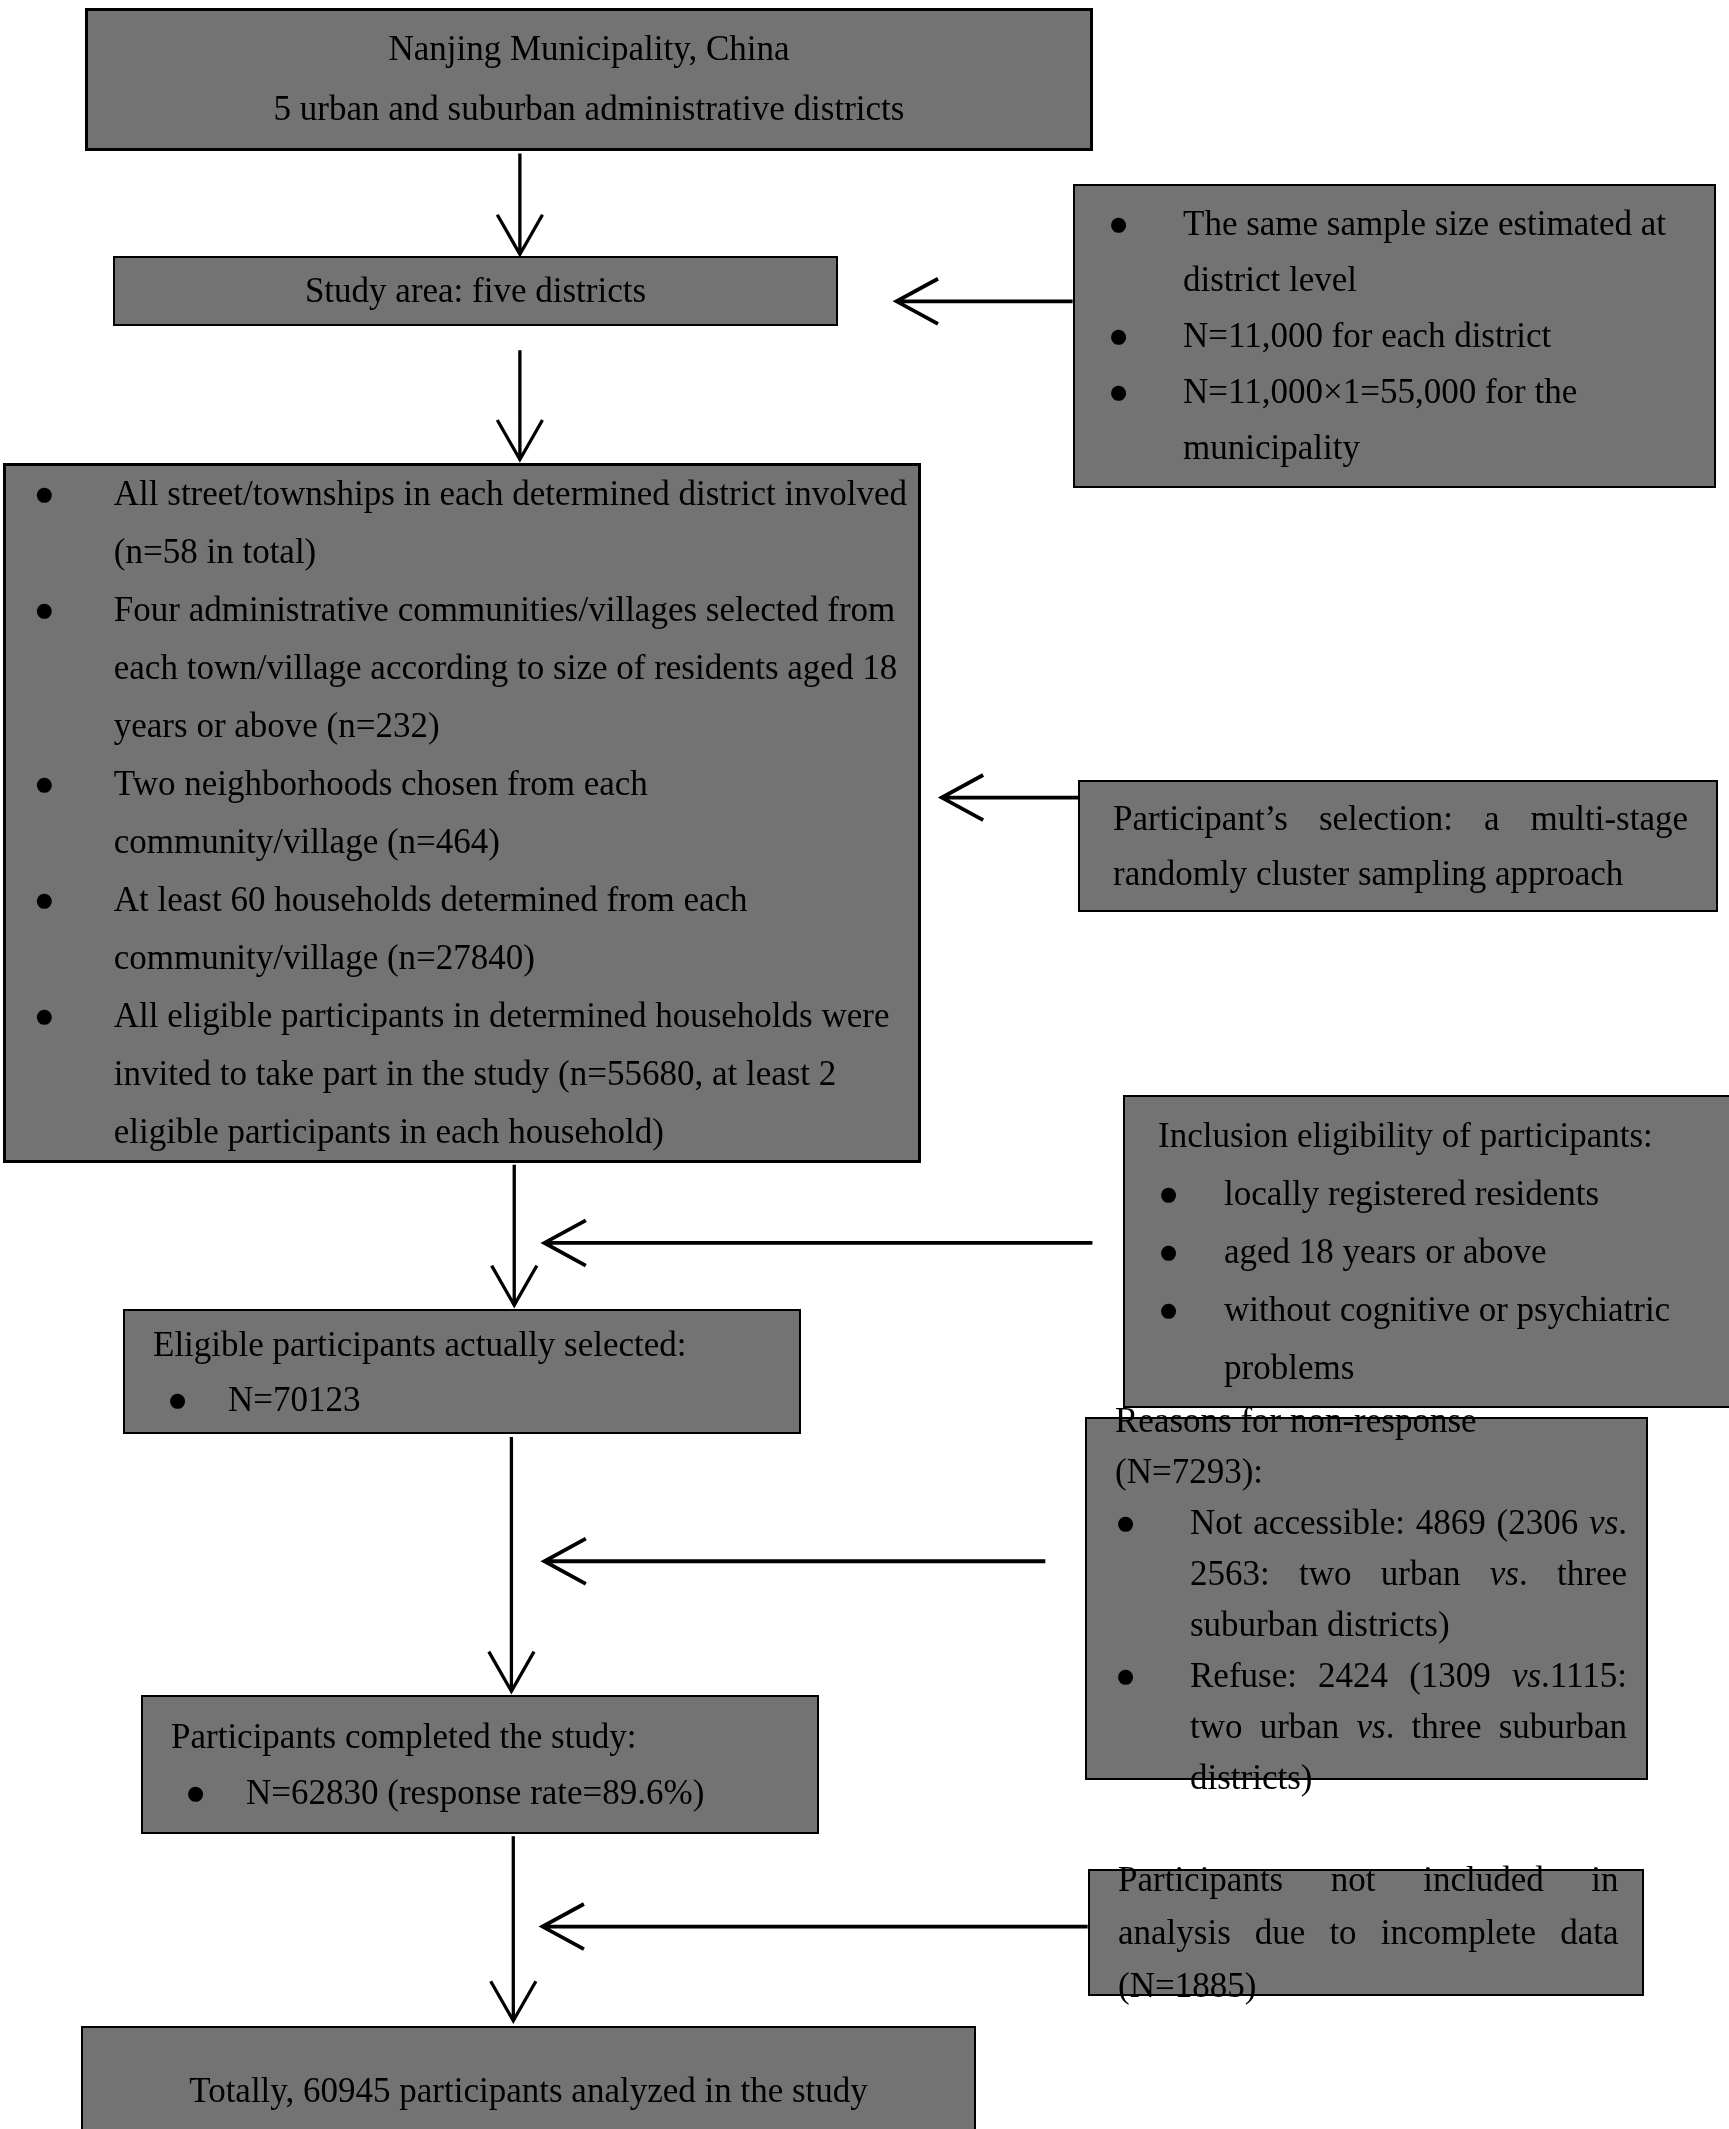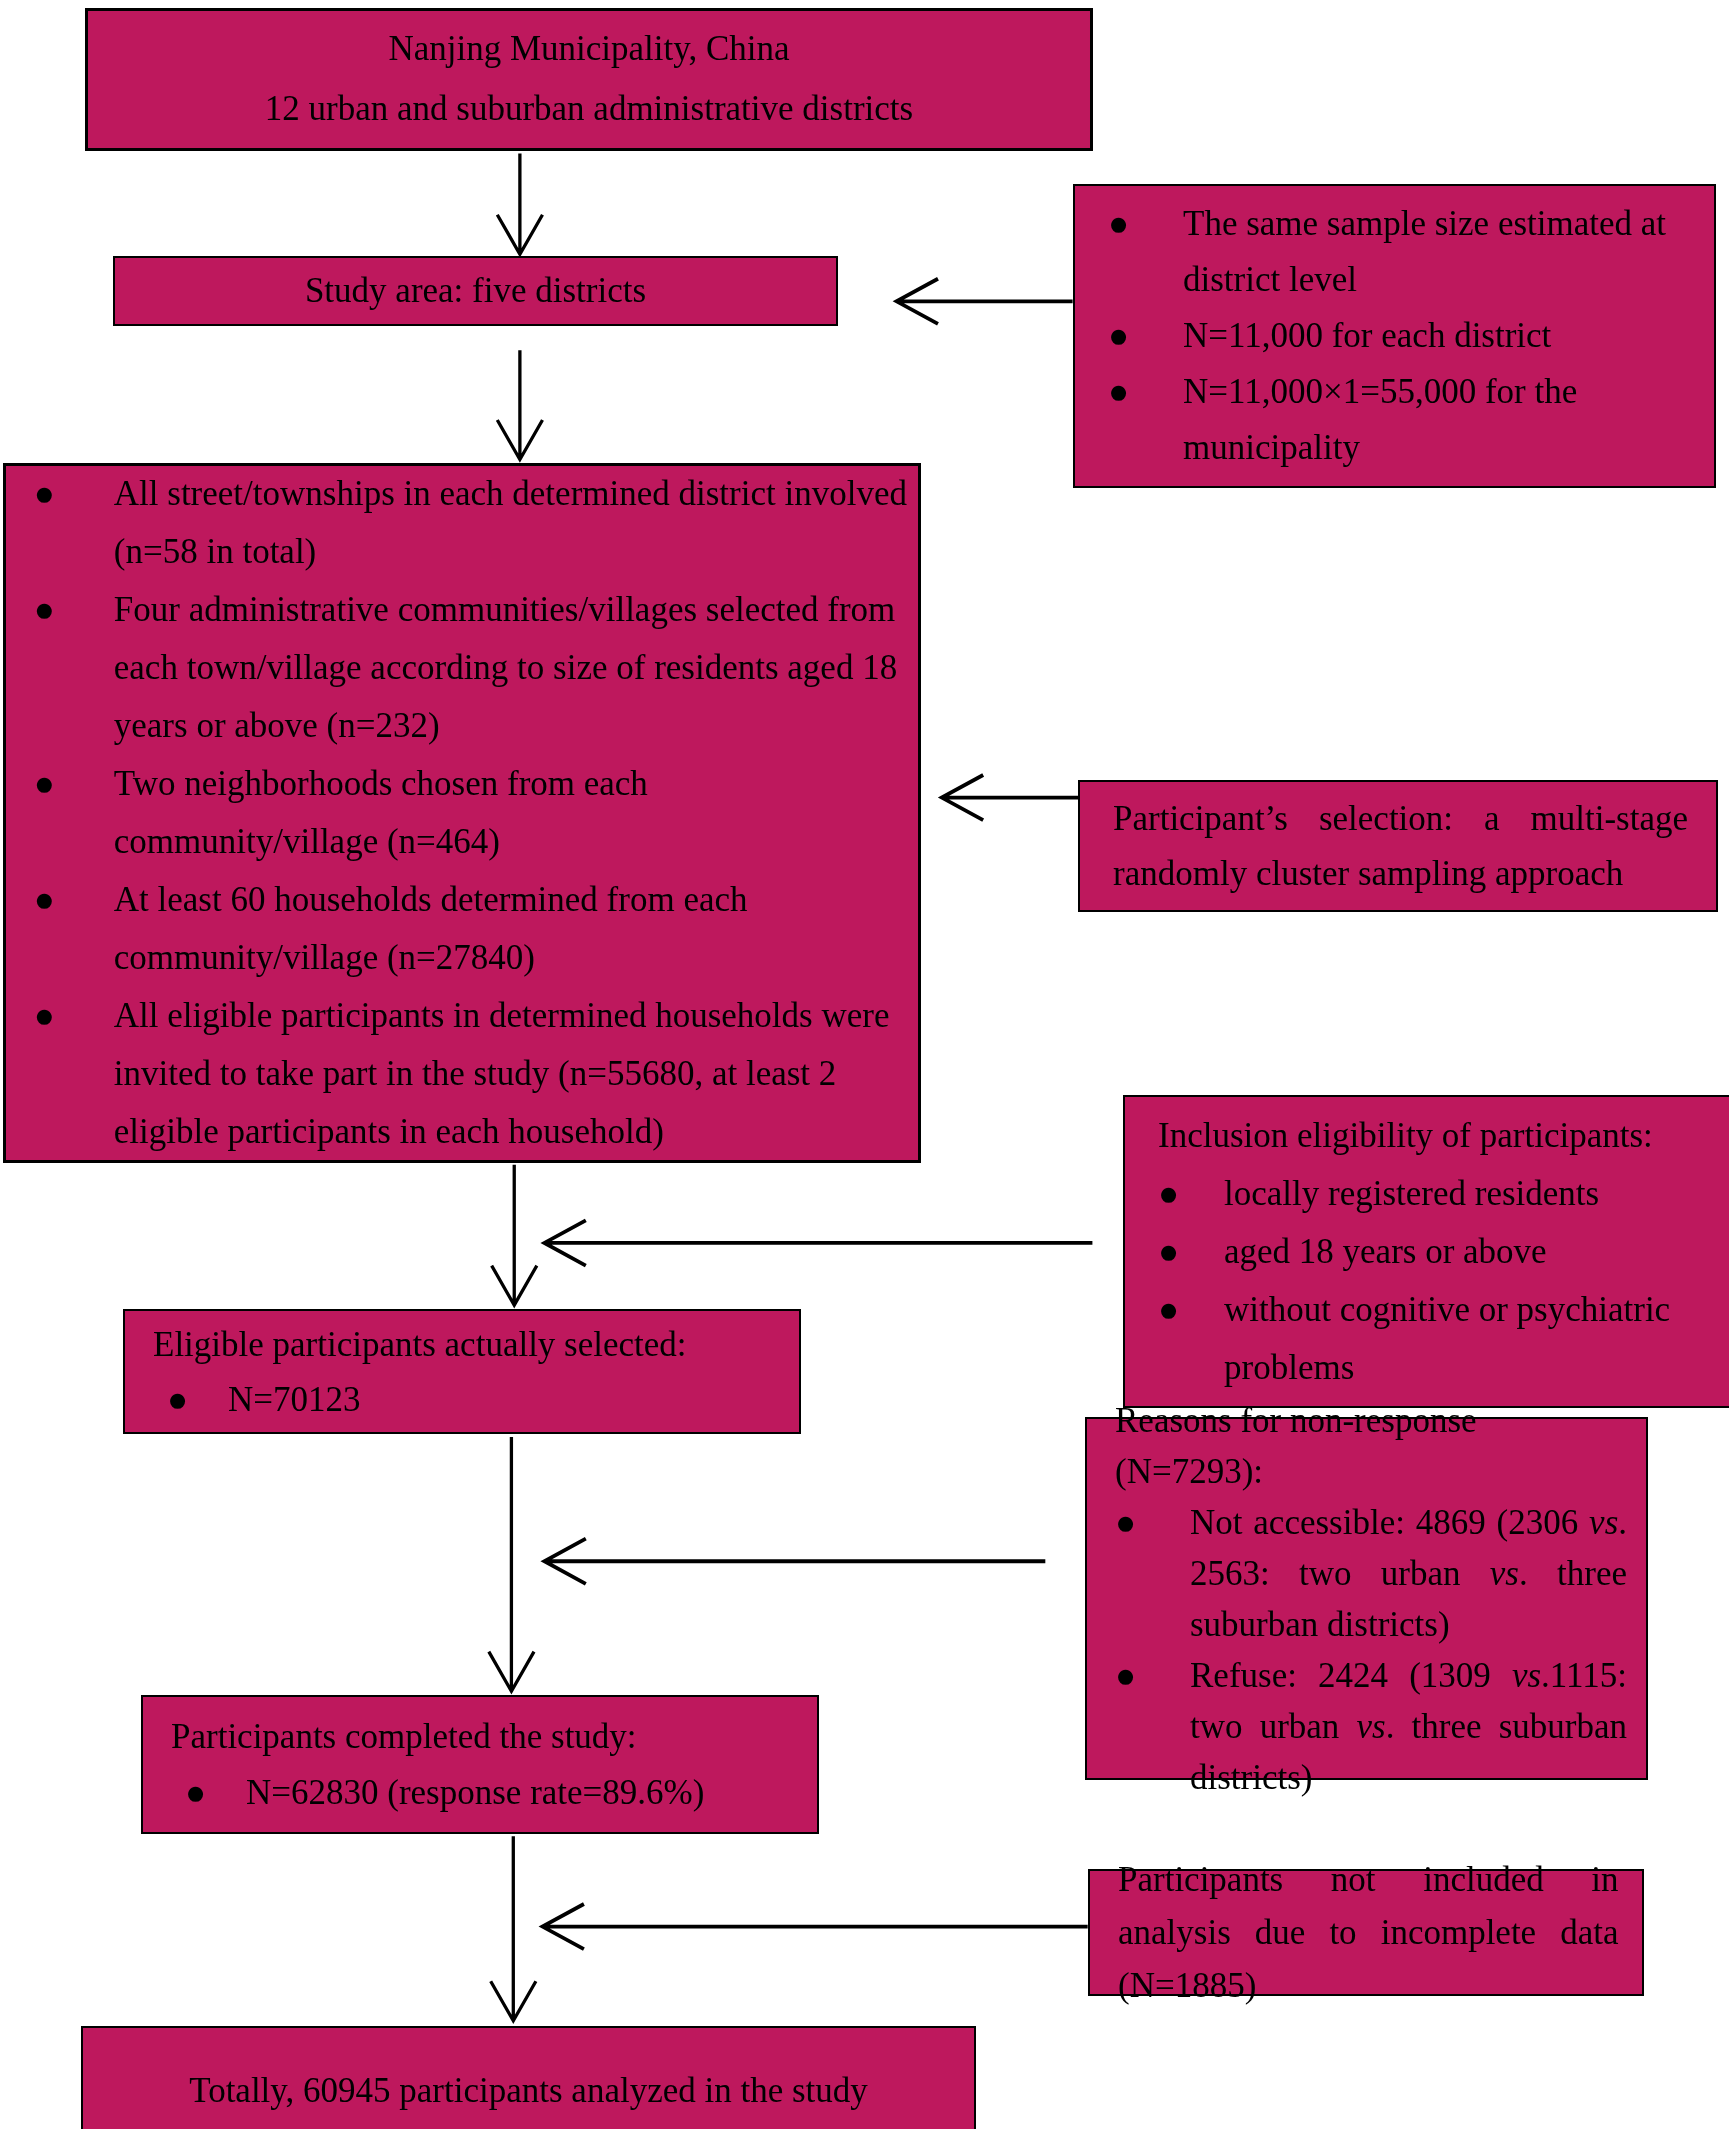--- a/index.html
+++ b/index.html
@@ -7,21 +7,21 @@
     position:relative;
     width:1730px;height:2130px;
     background:#ffffff;
     font-family:"Liberation Serif","DejaVu Serif",serif;
     font-size:35px;
     color:#000;
   }
   .box{
     position:absolute;
     border:2.8px solid #000;
-    background:#be185d;
+    background:#737373;
     box-sizing:border-box;
     display:flex;
     flex-direction:column;
     justify-content:center;
   }
   .center{align-items:center;text-align:center;}
   .row{display:flex;align-items:flex-start;}
   .marker{flex:0 0 auto;}
   .txt{flex:1 1 auto;}
   
@@ -66,21 +66,21 @@
       <path stroke-width="4" d="M1139 320 H954 M996 296 L952 320 L996 344"></path>
       <path stroke-width="4" d="M1145 847 H1002 M1044 823 L1000 847 L1044 871"></path>
       <path stroke-width="4" d="M1160 1320 H580 M622 1296 L578 1320 L622 1344"></path>
       <path stroke-width="4" d="M1110 1658 H580 M622 1634 L578 1658 L622 1682"></path>
       <path stroke-width="4" d="M1155 2046 H578 M620 2022 L576 2046 L620 2070"></path>
     </g>
   </svg>
 
   <div id="box-a" class="box center">
     <span>Nanjing Municipality, China</span>
-    <span>12 urban and suburban administrative districts</span>
+    <span>5 urban and suburban administrative districts</span>
   </div>
 
   <div id="box-b" class="box center">
     <span>Study area: five districts</span>
   </div>
 
   <div id="box-c" class="box">
     <div class="row">
       <span class="marker">●</span>
       <span class="txt">All street/townships in each determined district involved (n=58 in total)</span>

